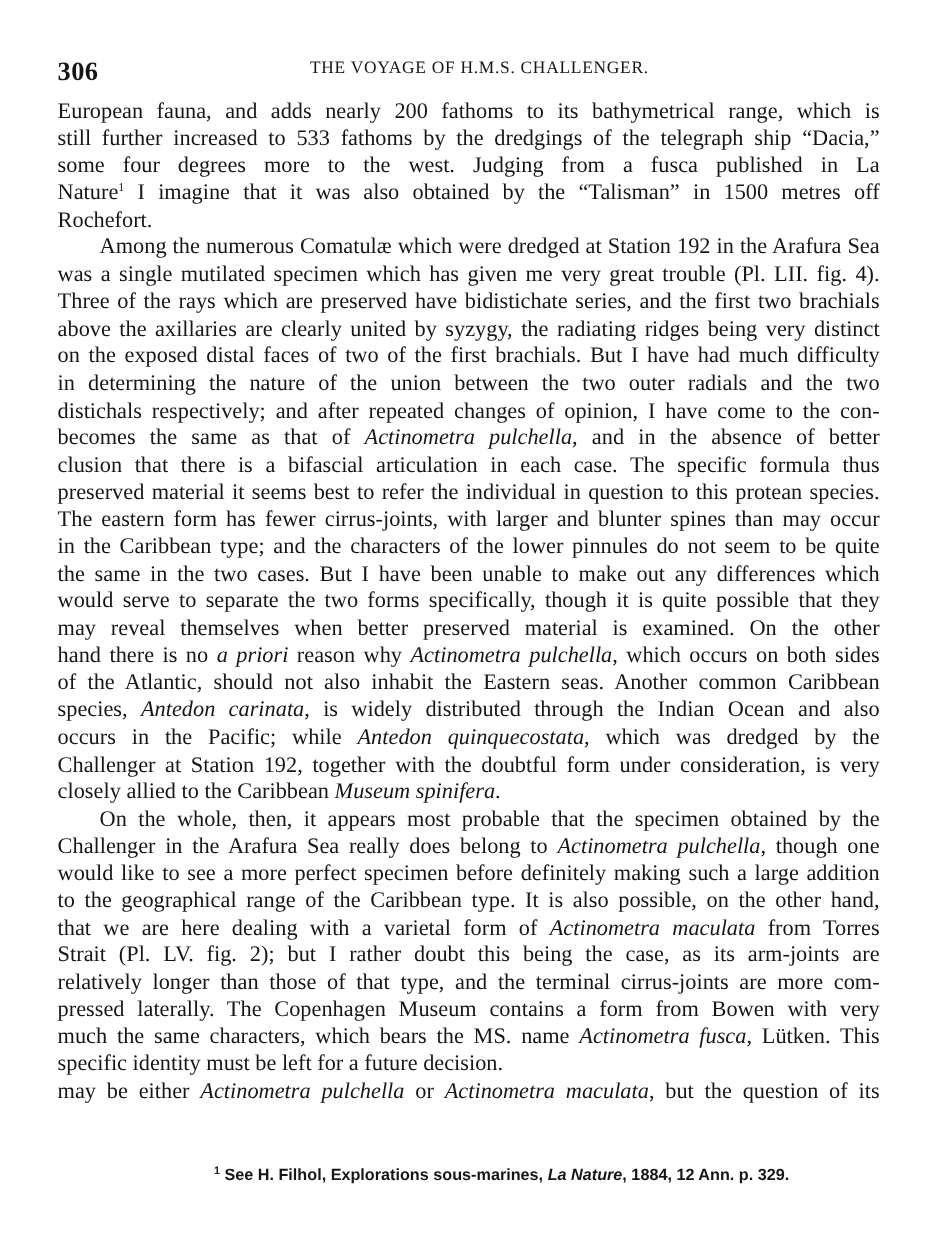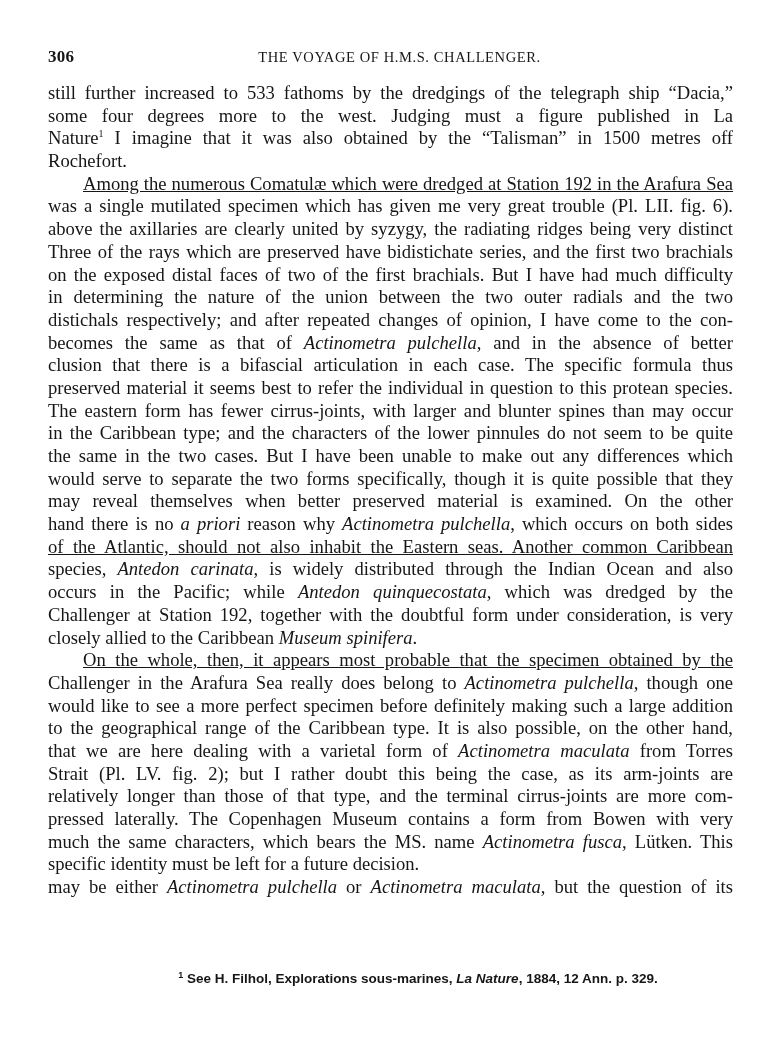--- a/index.html
+++ b/index.html
@@ -25,21 +25,21 @@
       left: 48px;
       top: 47px;
       width: 685px;
       height: 22px;
       font-family: "Liberation Serif", "DejaVu Serif", serif;
     }
     .page-number {
       position: absolute;
       left: 0;
       top: 0;
-      font-size: 17px;
+      font-size: 22px;
       font-weight: bold;
       letter-spacing: 0.3px;
     }
     .running-title {
       position: absolute;
       left: 0;
       right: 0;
       top: 2px;
       text-align: center;
       font-size: 14.5px;
@@ -63,21 +63,20 @@
       width: 685px;
       display: block;
       overflow: visible;
     }
     .line.last {
       text-align-last: left;
     }
     .line.indent {
       padding-left: 35px;
       width: 650px;
-      text-decoration: underline;
     }
     sup.fnref {
       font-size: 10px;
       vertical-align: 7px;
       line-height: 0;
     }
     em { font-style: italic; }
     .footnote {
       position: absolute;
       left: 0;
@@ -103,43 +102,44 @@
 
 <div class="page">
 
   <div class="running-head">
     <span class="page-number">306</span>
     <span class="running-title">THE VOYAGE OF H.M.S. CHALLENGER.</span>
   </div>
 
   <div class="body-text" id="body-text">
       <div>
+        <div class="line" style="white-space: nowrap; word-spacing: 0px;"><span>European fauna, and adds nearly 200 fathoms to its bathymetrical range, which is</span></div>
         <div class="line" style="white-space: nowrap; word-spacing: 0px;"><span>still further increased to 533 fathoms by the dredgings of the telegraph ship “Dacia,”</span></div>
-        <div class="line" style="white-space: nowrap; word-spacing: 0px;"><span>some four degrees more to the west.  Judging must a figure published in La</span></div>
+        <div class="line" style="white-space: nowrap; word-spacing: 0px;"><span>some four degrees more to the west.  Judging from a fusca published in La</span></div>
         <div class="line" style="white-space: nowrap; word-spacing: 0px;"><span>Nature</span><sup class="fnref">1</sup><span> I imagine that it was also obtained by the “Talisman” in 1500 metres off</span></div>
         <div class="line last" style="white-space: nowrap;"><span>Rochefort.</span></div>
       </div>
       <div>
         <div class="line indent" style="white-space: nowrap; word-spacing: 0px;"><span>Among the numerous Comatulæ which were dredged at Station 192 in the Arafura Sea</span></div>
-        <div class="line" style="white-space: nowrap; word-spacing: 0px;"><span>was a single mutilated specimen which has given me very great trouble (Pl. LII. fig. 6).</span></div>
+        <div class="line" style="white-space: nowrap; word-spacing: 0px;"><span>was a single mutilated specimen which has given me very great trouble (Pl. LII. fig. 4).</span></div>
+        <div class="line" style="white-space: nowrap; word-spacing: 0px;"><span>Three of the rays which are preserved have bidistichate series, and the first two brachials</span></div>
         <div class="line" style="white-space: nowrap; word-spacing: 0px;"><span>above the axillaries are clearly united by syzygy, the radiating ridges being very distinct</span></div>
-        <div class="line" style="white-space: nowrap; word-spacing: 0px;"><span>Three of the rays which are preserved have bidistichate series, and the first two brachials</span></div>
         <div class="line" style="white-space: nowrap; word-spacing: 0px;"><span>on the exposed distal faces of two of the first brachials.  But I have had much difficulty</span></div>
         <div class="line" style="white-space: nowrap; word-spacing: 0px;"><span>in determining the nature of the union between the two outer radials and the two</span></div>
         <div class="line" style="white-space: nowrap; word-spacing: 0px;"><span>distichals respectively; and after repeated changes of opinion, I have come to the con-</span></div>
         <div class="line" style="white-space: nowrap; word-spacing: 0px;"><span>becomes the same as that of </span><em>Actinometra pulchella</em><span>, and in the absence of better</span></div>
         <div class="line" style="white-space: nowrap; word-spacing: 0px;"><span>clusion that there is a bifascial articulation in each case.  The specific formula thus</span></div>
         <div class="line" style="white-space: nowrap; word-spacing: 0px;"><span>preserved material it seems best to refer the individual in question to this protean species.</span></div>
         <div class="line" style="white-space: nowrap; word-spacing: 0px;"><span>The eastern form has fewer cirrus-joints, with larger and blunter spines than may occur</span></div>
         <div class="line" style="white-space: nowrap; word-spacing: 0px;"><span>in the Caribbean type; and the characters of the lower pinnules do not seem to be quite</span></div>
         <div class="line" style="white-space: nowrap; word-spacing: 0px;"><span>the same in the two cases.  But I have been unable to make out any differences which</span></div>
         <div class="line" style="white-space: nowrap; word-spacing: 0px;"><span>would serve to separate the two forms specifically, though it is quite possible that they</span></div>
         <div class="line" style="white-space: nowrap; word-spacing: 0px; font-family: Liberation Serif, serif;"><span>may reveal themselves when better preserved material is examined.  On the other</span></div>
         <div class="line" style="white-space: nowrap; word-spacing: 0px;"><span>hand there is no </span><em>a priori</em><span> reason why </span><em>Actinometra pulchella</em><span>, which occurs on both sides</span></div>
-        <div class="line" style="white-space: nowrap; word-spacing: 0px; text-decoration: underline;"><span>of the Atlantic, should not also inhabit the Eastern seas.  Another common Caribbean</span></div>
+        <div class="line" style="white-space: nowrap; word-spacing: 0px;"><span>of the Atlantic, should not also inhabit the Eastern seas.  Another common Caribbean</span></div>
         <div class="line" style="white-space: nowrap; word-spacing: 0px;"><span>species, </span><em>Antedon carinata</em><span>, is widely distributed through the Indian Ocean and also</span></div>
         <div class="line" style="white-space: nowrap; word-spacing: 0px;"><span>occurs in the Pacific; while </span><em>Antedon quinquecostata</em><span>, which was dredged by the</span></div>
         <div class="line" style="white-space: nowrap; word-spacing: 0px;"><span>Challenger at Station 192, together with the doubtful form under consideration, is very</span></div>
         <div class="line last" style="white-space: nowrap;"><span>closely allied to the Caribbean </span><em>Museum spinifera</em><span>.</span></div>
       </div>
       <div>
         <div class="line indent" style="white-space: nowrap; word-spacing: 0px;"><span>On the whole, then, it appears most probable that the specimen obtained by the</span></div>
         <div class="line" style="white-space: nowrap; word-spacing: 0px;"><span>Challenger in the Arafura Sea really does belong to </span><em>Actinometra pulchella</em><span>, though one</span></div>
         <div class="line" style="white-space: nowrap; word-spacing: 0px;"><span>would like to see a more perfect specimen before definitely making such a large addition</span></div>
         <div class="line" style="white-space: nowrap; word-spacing: 0px;"><span>to the geographical range of the Caribbean type.  It is also possible, on the other hand,</span></div>

